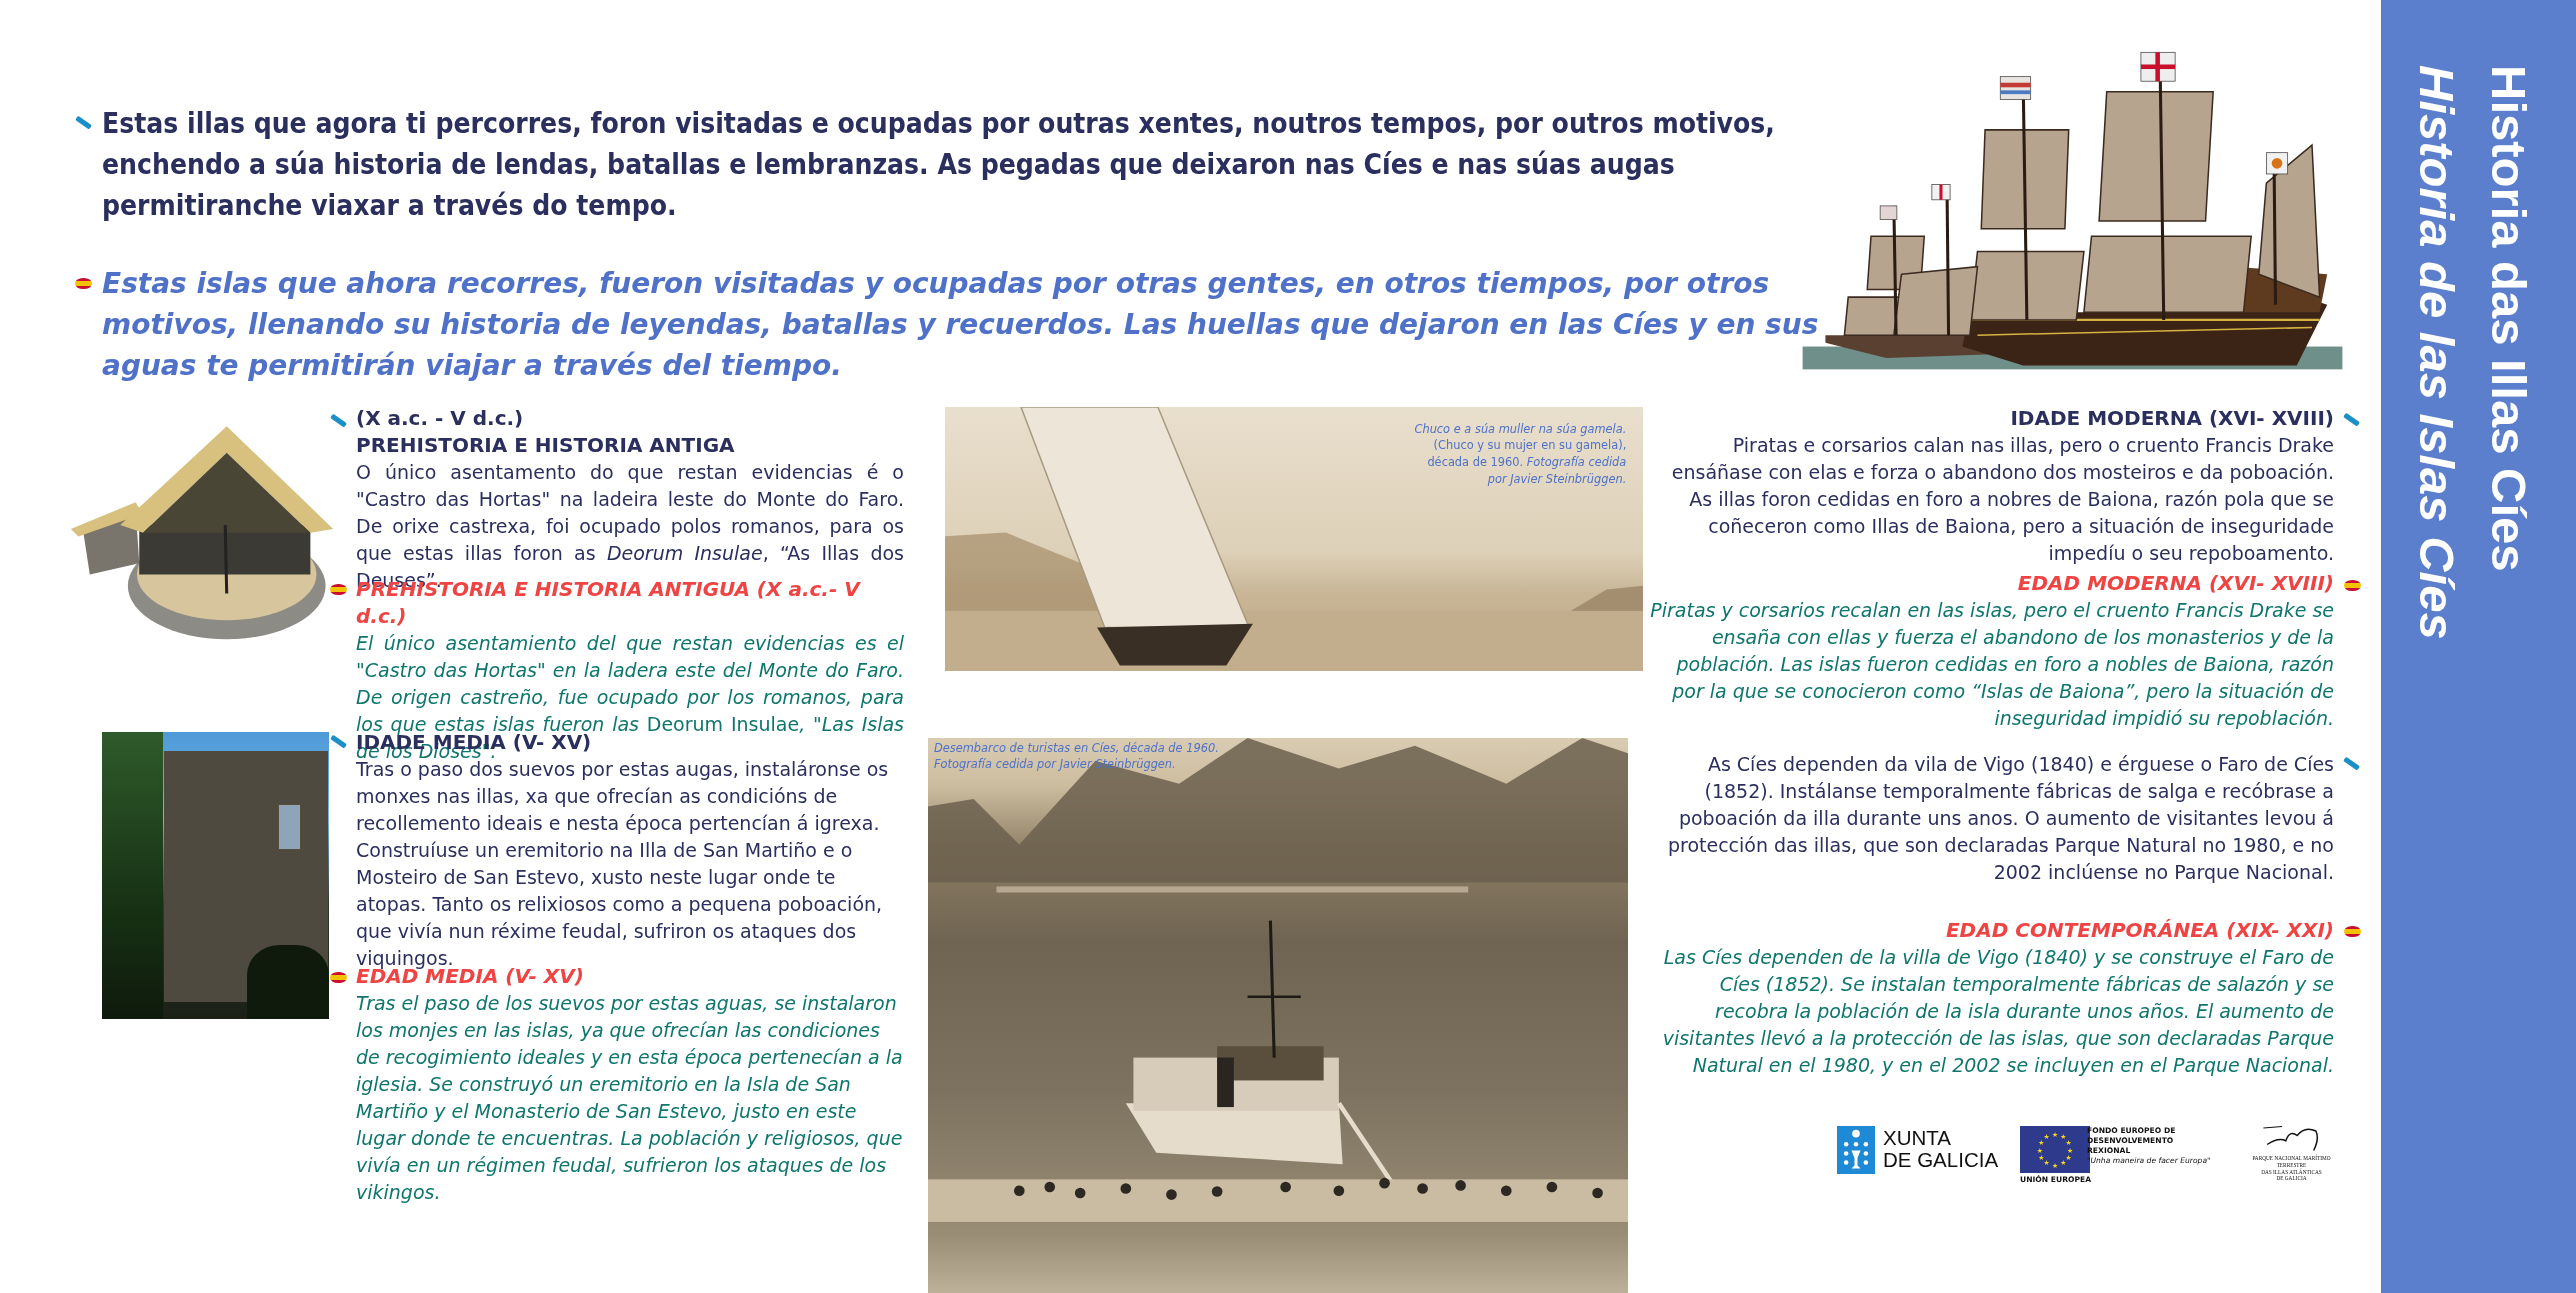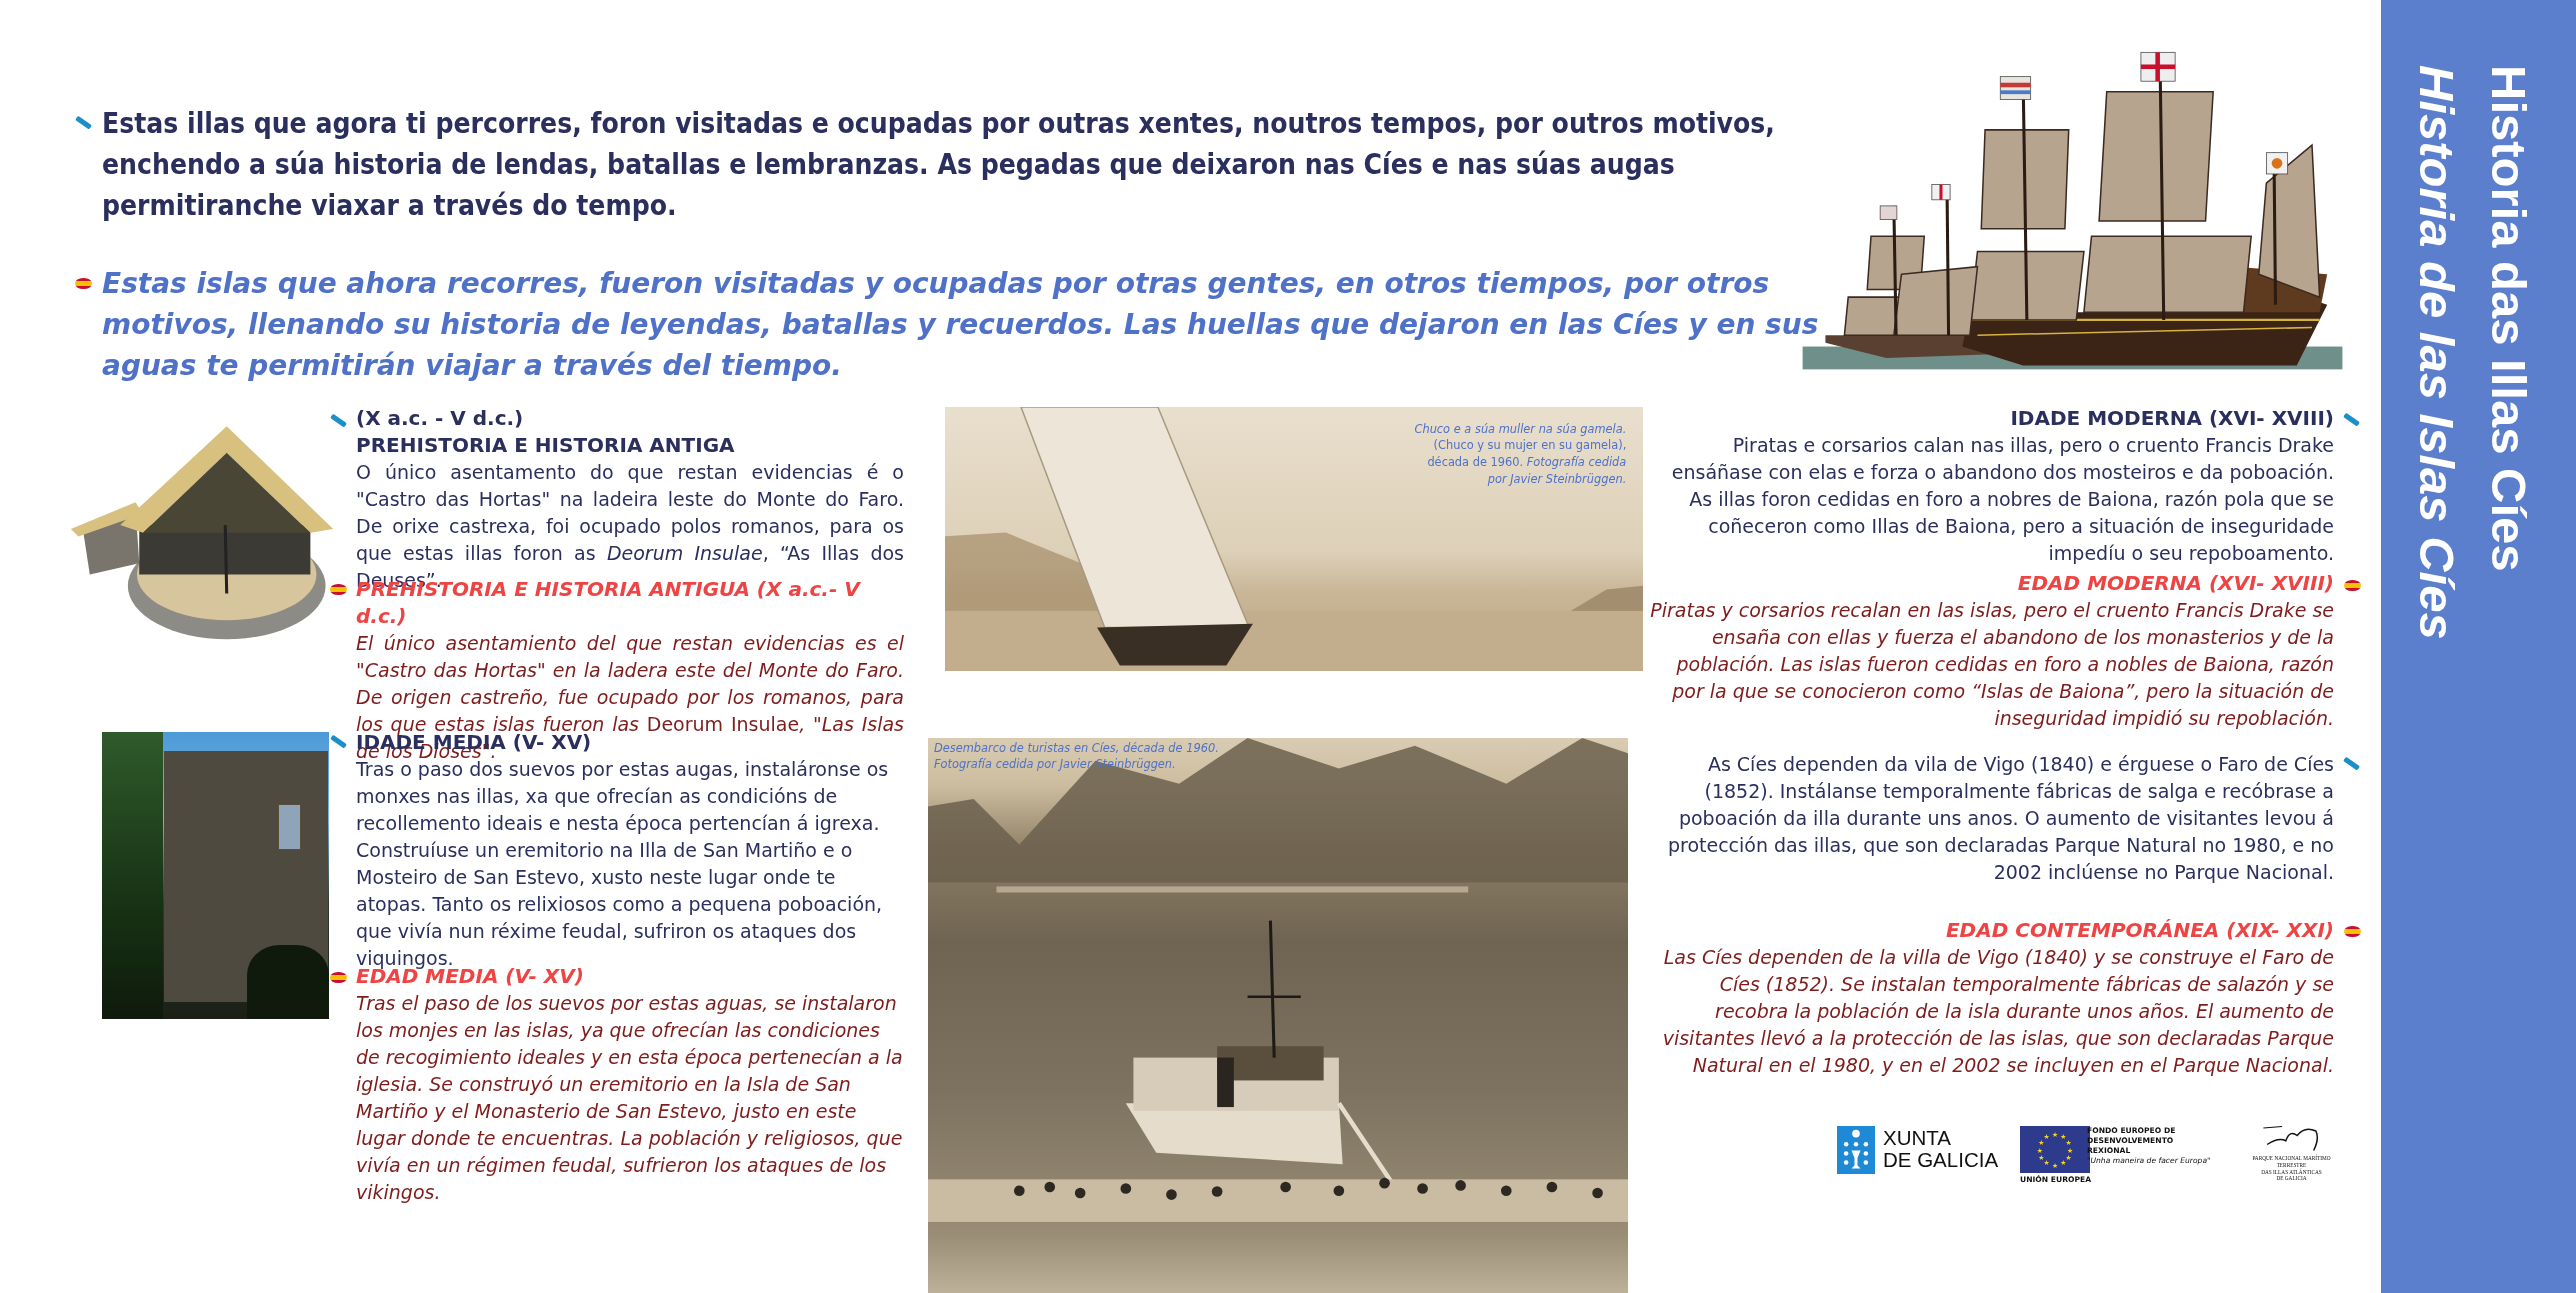--- a/index.html
+++ b/index.html
@@ -20,21 +20,21 @@
     left:102px; top:103px; width:1719px; font-size:28px; font-weight:bold;
     line-height:41px; color:#2b2f5e; font-family:"DejaVu Sans Condensed","DejaVu Sans",sans-serif;
   }
   .intro-es {
     left:102px; top:263px; width:1719px; font-size:28px; font-weight:bold; font-style:italic;
     line-height:41px; color:#4f72c8;
   }
   .sec-title { font-weight:bold; font-size:20px; color:#2b2f5e; line-height:27px; }
   .sec-body { font-size:19px; color:#2b2f5e; line-height:27px; }
   .sec-title-es { font-weight:bold; font-style:italic; font-size:20px; color:#ef4444; line-height:27px; }
-  .sec-body-es { font-size:19px; font-style:italic; color:#7f1d1d; line-height:27px; }
+  .sec-body-es { font-size:19px; font-style:italic; color:#0f766e; line-height:27px; }
   .justify { text-align:justify; }
   .right { text-align:right; }
   .photo { position:absolute; overflow:hidden; }
   .caption { position:absolute; font-size:11.4px; color:#4f72c8; line-height:16.7px; }
   .sidebar {
     position:absolute; left:2381px; top:0; width:195px; height:1294px; background:#5b7fcd;
   }
   .sidebar-text {
     position:absolute; color:#ffffff; font-weight:bold; font-size:49px; white-space:nowrap;
     transform-origin:left top; transform:rotate(90deg); font-family:"Liberation Sans", sans-serif;

